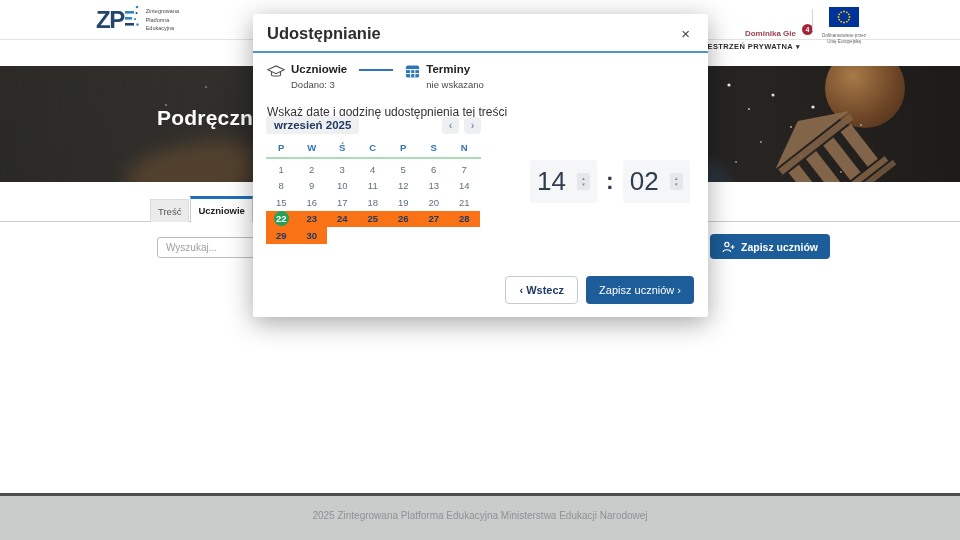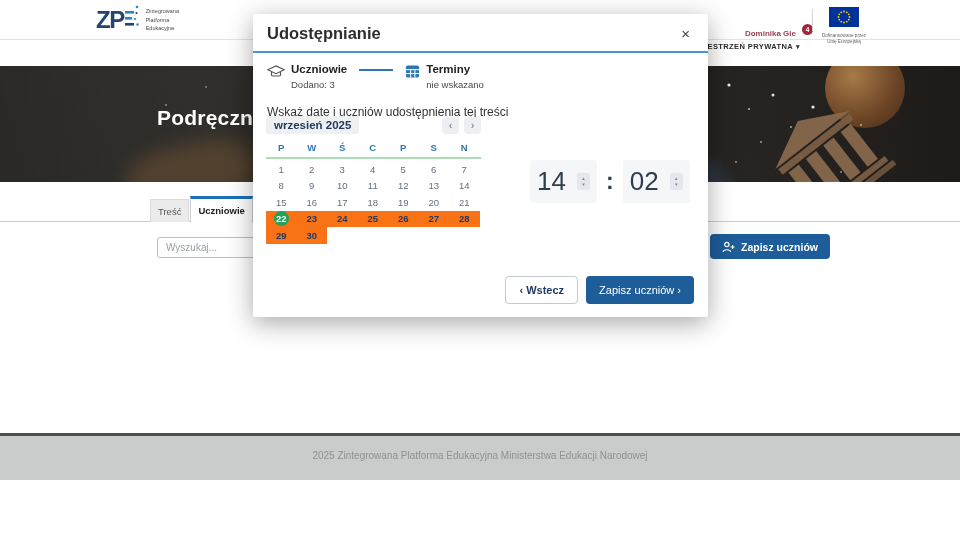--- a/index.html
+++ b/index.html
@@ -1,16 +1,16 @@
 <!DOCTYPE html>
 <html><head>
 <meta charset="utf-8">
 <style>
   html,body{margin:0;padding:0;background:#fff;}
-  .page{position:relative;width:960px;height:480px;overflow:hidden;background:#fff;
+  .page{position:relative;width:960px;height:540px;overflow:hidden;background:#fff;
         font-family:"Liberation Sans",sans-serif;}
 
   
   .top{position:absolute;top:0;left:0;right:0;height:39px;background:#fff;border-bottom:1px solid #e3e3e3;}
   .logo{position:absolute;left:96px;top:7px;display:flex;align-items:center;}
   .logo-zp{font-size:24px;font-weight:bold;color:#23456e;letter-spacing:-1.5px;line-height:1;}
   .logo-e{margin-left:1px;margin-top:-2px;}
   .logo-text{margin-left:6px;font-size:5.5px;color:#4a4a4a;line-height:1.55;}
   .user{position:absolute;right:160px;top:7px;text-align:right;cursor:pointer;margin-top:15px;}
   .user-name{font-size:8px;font-weight:bold;color:#9a4252;position:relative;display:inline-block;padding-right:4px;}
@@ -239,21 +239,21 @@
           <line x1="10.5" y1="6" x2="10.5" y2="14.5" stroke="#fff" stroke-width="1.1"></line>
           <line x1="1" y1="10.2" x2="15" y2="10.2" stroke="#fff" stroke-width="1.1"></line>
         </svg>
         <div>
           <div class="step-label">Terminy</div>
           <div class="step-sub">nie wskazano</div>
         </div>
       </div>
     </div>
 
-    <div class="instruction">Wskaż datę i uczniów udostępnienia tej treści</div>
+    <div class="instruction">Wskaż datę i godzinę udostępnienia tej treści</div>
 
     <div class="cal">
       <div class="cal-top">
         <span class="month-pill">wrzesień 2025</span>
         <span class="cal-navs">
           <button class="cal-nav">‹</button>
           <button class="cal-nav">›</button>
         </span>
       </div>
       <div class="wk-grid">

